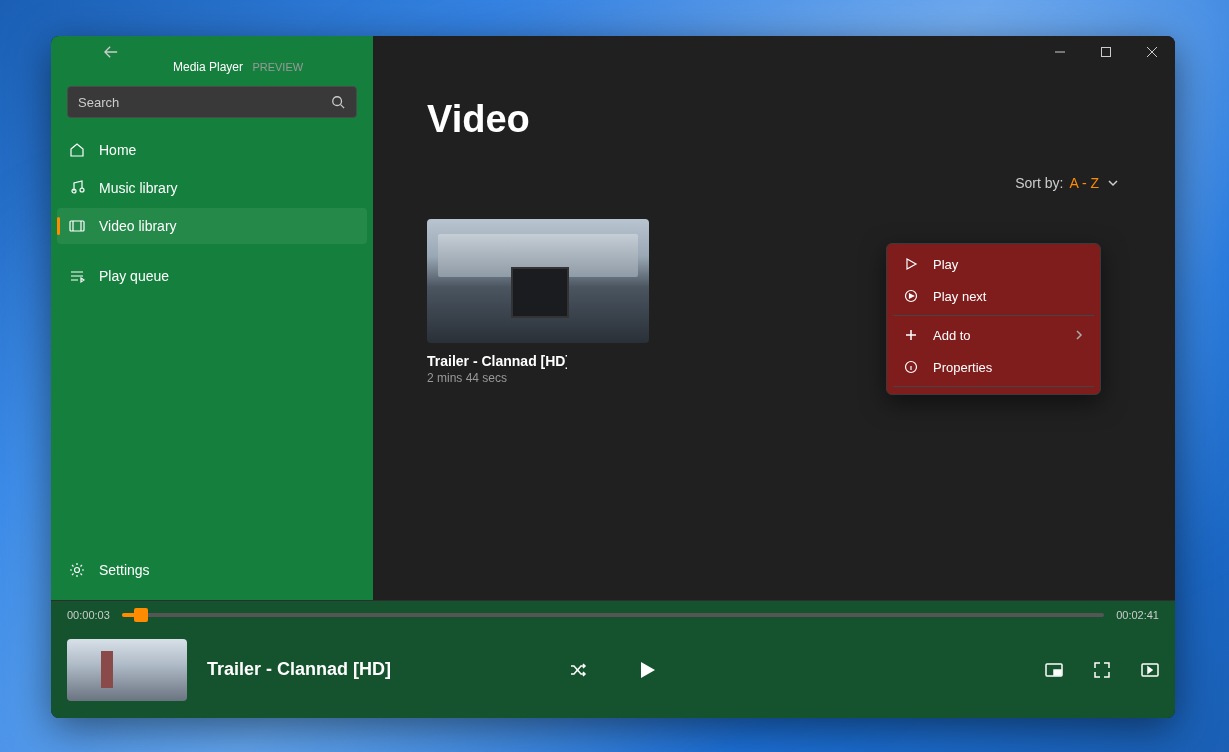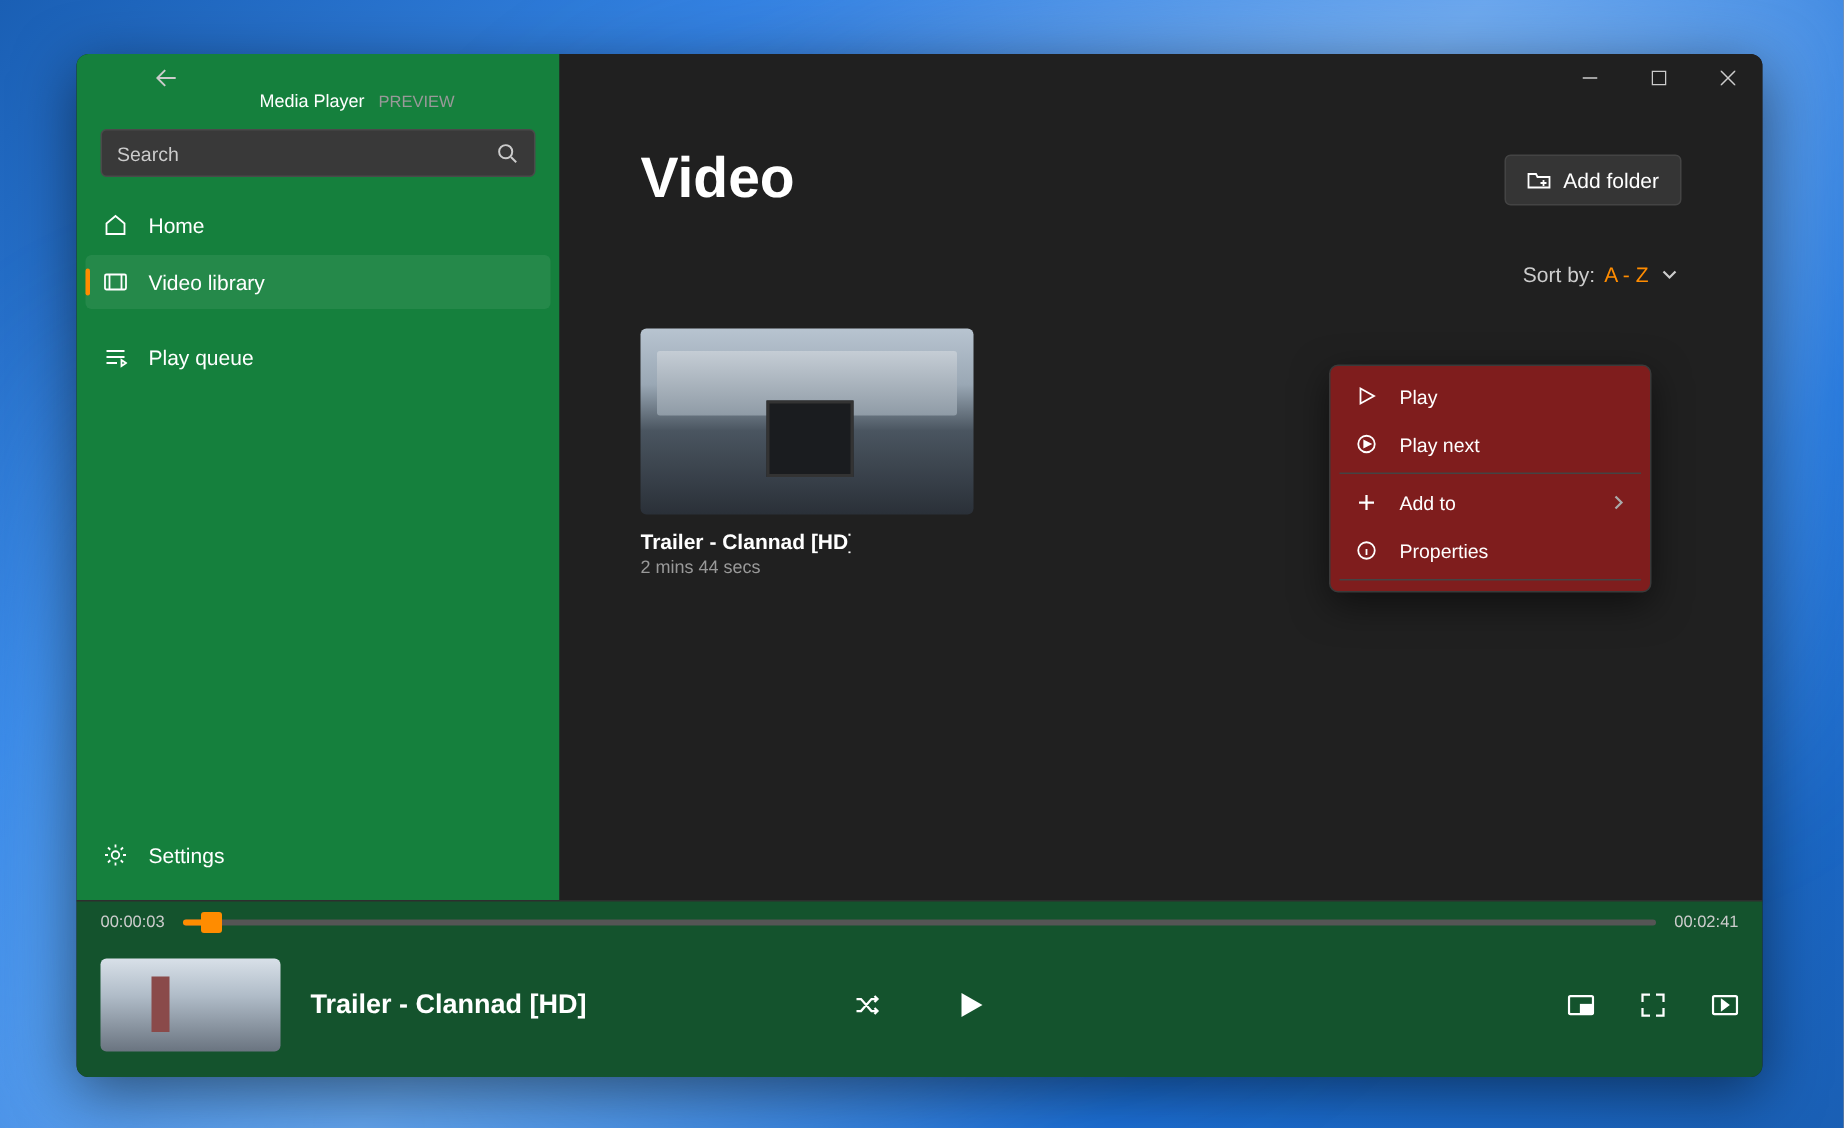--- a/index.html
+++ b/index.html
@@ -173,20 +173,29 @@
       </div>
       <div class="nav">
         <div class="nav-item">
           <span class="icon">
               <svg width="16" height="16" viewBox="0 0 16 16" fill="none" stroke="currentColor" stroke-width="1.2">
                 <path d="M2 7l6-5 6 5v7H2z"></path>
               </svg>
             </span>
           <span>Home</span>
         </div>
+        <div class="nav-item">
+          <span class="icon">
+              <svg width="16" height="16" viewBox="0 0 16 16" fill="none" stroke="currentColor" stroke-width="1.2">
+                <path d="M5 13a2 2 0 1 1 0-4 2 2 0 0 1 0 4zm0-2V3l8-2v8"></path>
+                <circle cx="13" cy="10" r="2"></circle>
+              </svg>
+            </span>
+          <span>Music library</span>
+        </div>
         <div class="nav-item active">
           <span class="icon">
               <svg width="16" height="16" viewBox="0 0 16 16" fill="none" stroke="currentColor" stroke-width="1.2">
                 <rect x="1" y="3" width="14" height="10" rx="1"></rect>
                 <path d="M4 3v10M12 3v10"></path>
               </svg>
             </span>
           <span>Video library</span>
         </div>
         <div class="nav-spacer"></div>
@@ -209,29 +218,20 @@
             </span>
           <span>Settings</span>
         </div>
       </div>
     </div>
 
     <div class="main">
       <div class="titlebar-ghost"></div>
       <div class="main-head">
         <div class="main-title">Video</div>
-        <button class="add-folder">
-          <span class="icon">
-              <svg width="16" height="16" viewBox="0 0 16 16" fill="none" stroke="currentColor" stroke-width="1.2">
-                <path d="M1 4h5l1 2h8v7H1z"></path>
-                <path d="M11 8v4M9 10h4"></path>
-              </svg>
-            </span>
-          <span>Add folder</span>
-        </button>
       </div>
       <div class="sort-row">
         <span>Sort by:</span>
         <span class="sort-val">A - Z</span>
         <span class="icon">
             <svg width="12" height="12" viewBox="0 0 12 12" fill="none" stroke="currentColor" stroke-width="1.5">
               <path d="M2 4l4 4 4-4"></path>
             </svg>
           </span>
       </div>

